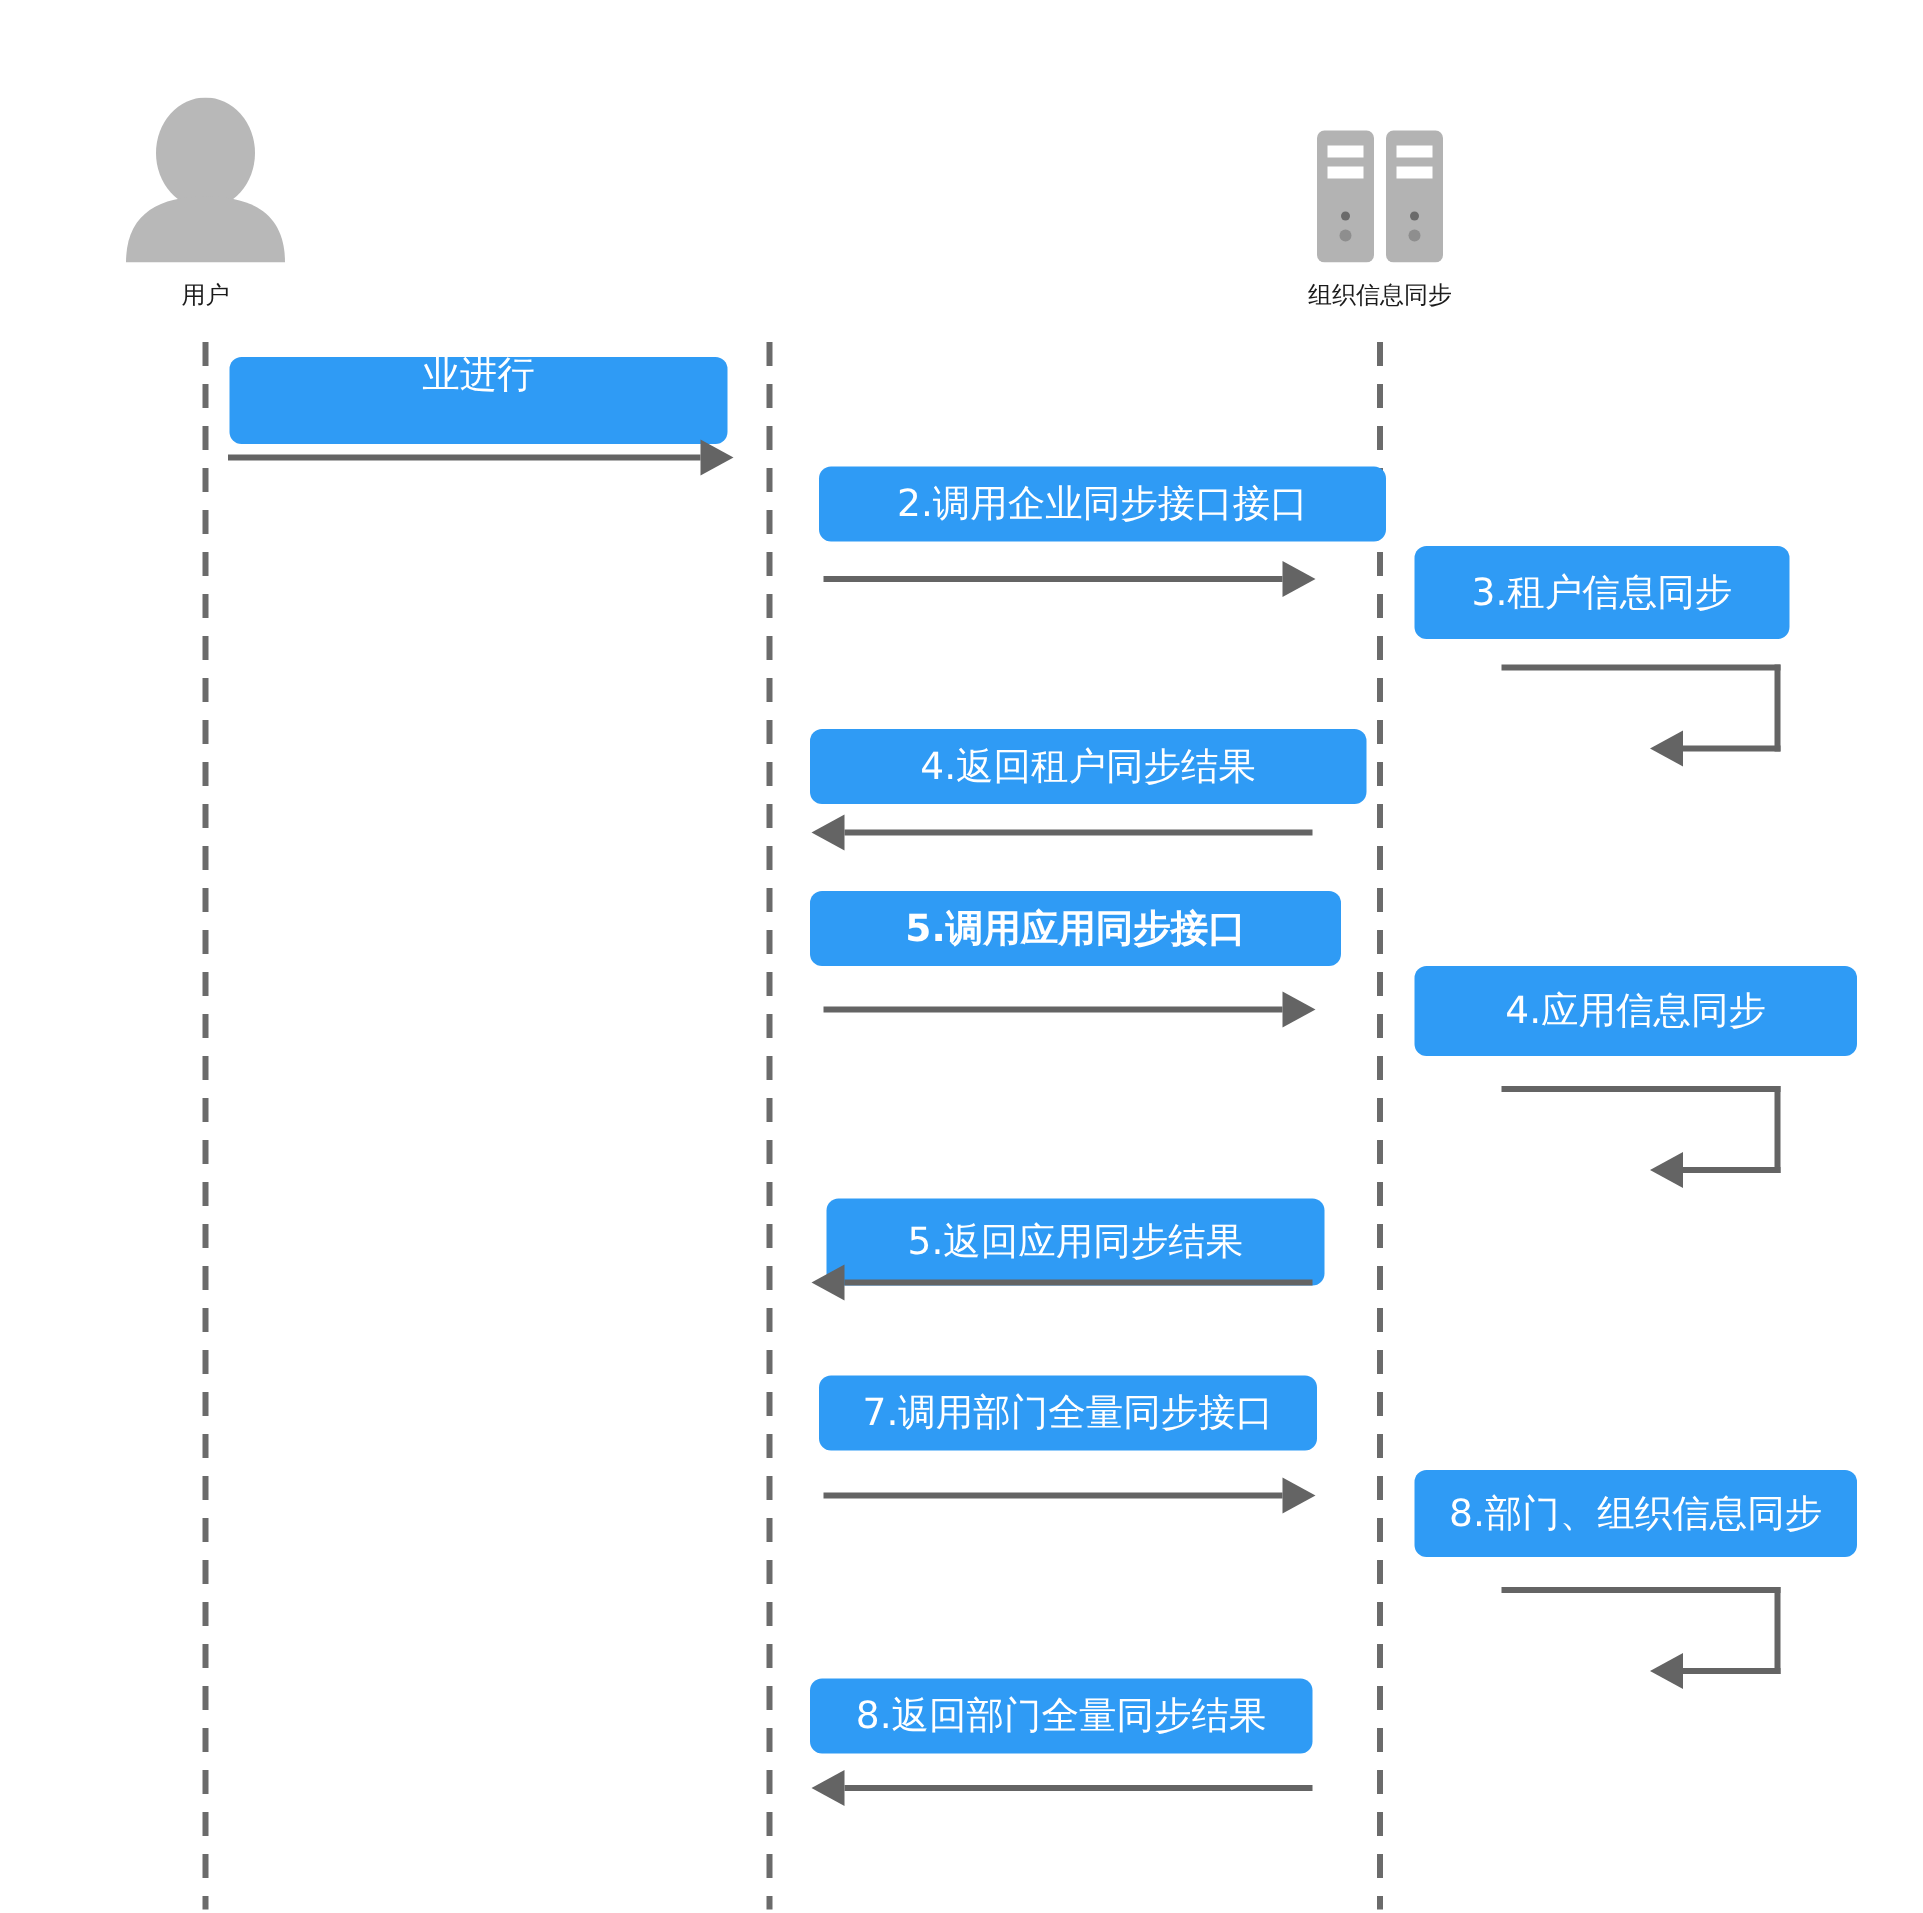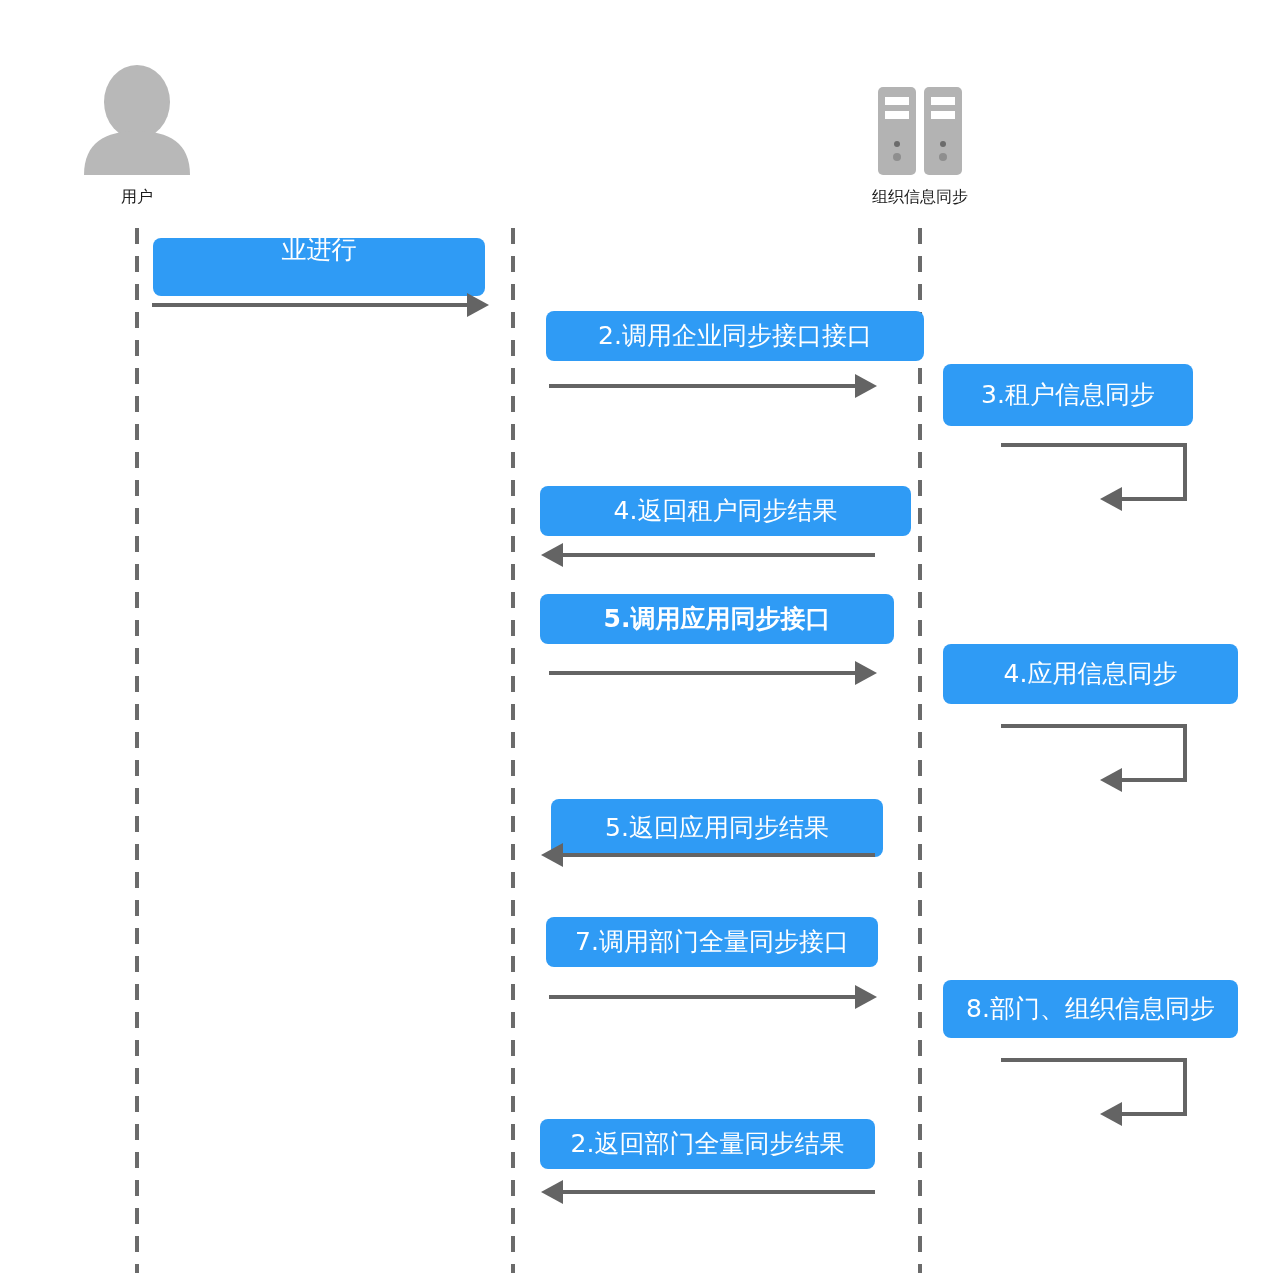--- a/index.html
+++ b/index.html
@@ -193,18 +193,18 @@
     <span>8.部门、组织信息同步</span>
   </div>
   <div class="selfloop" style="left:1001px; top:1058px; width:190px; height:60px;">
     <div class="seg-h" style="left:0; top:0; width:186px;"></div>
     <div class="seg-v" style="left:182px; top:0; height:58px;"></div>
     <div class="seg-h" style="left:121px; top:54px; width:65px;"></div>
     <div class="arrow-head left" style="left:99px; top:44px;"></div>
   </div>
 
   <div class="msgbox" style="left:540px; top:1119px; width:335px; height:50px;">
-    <span>2.返回部门全量同步结果</span>
+    <span>8.返回部门全量同步结果</span>
   </div>
   <div class="arrow-line" style="left:563px; top:1190px; width:312px;"></div>
   <div class="arrow-head left" style="left:541px; top:1180px;"></div>
 
 </div>
 
 </body></html>

